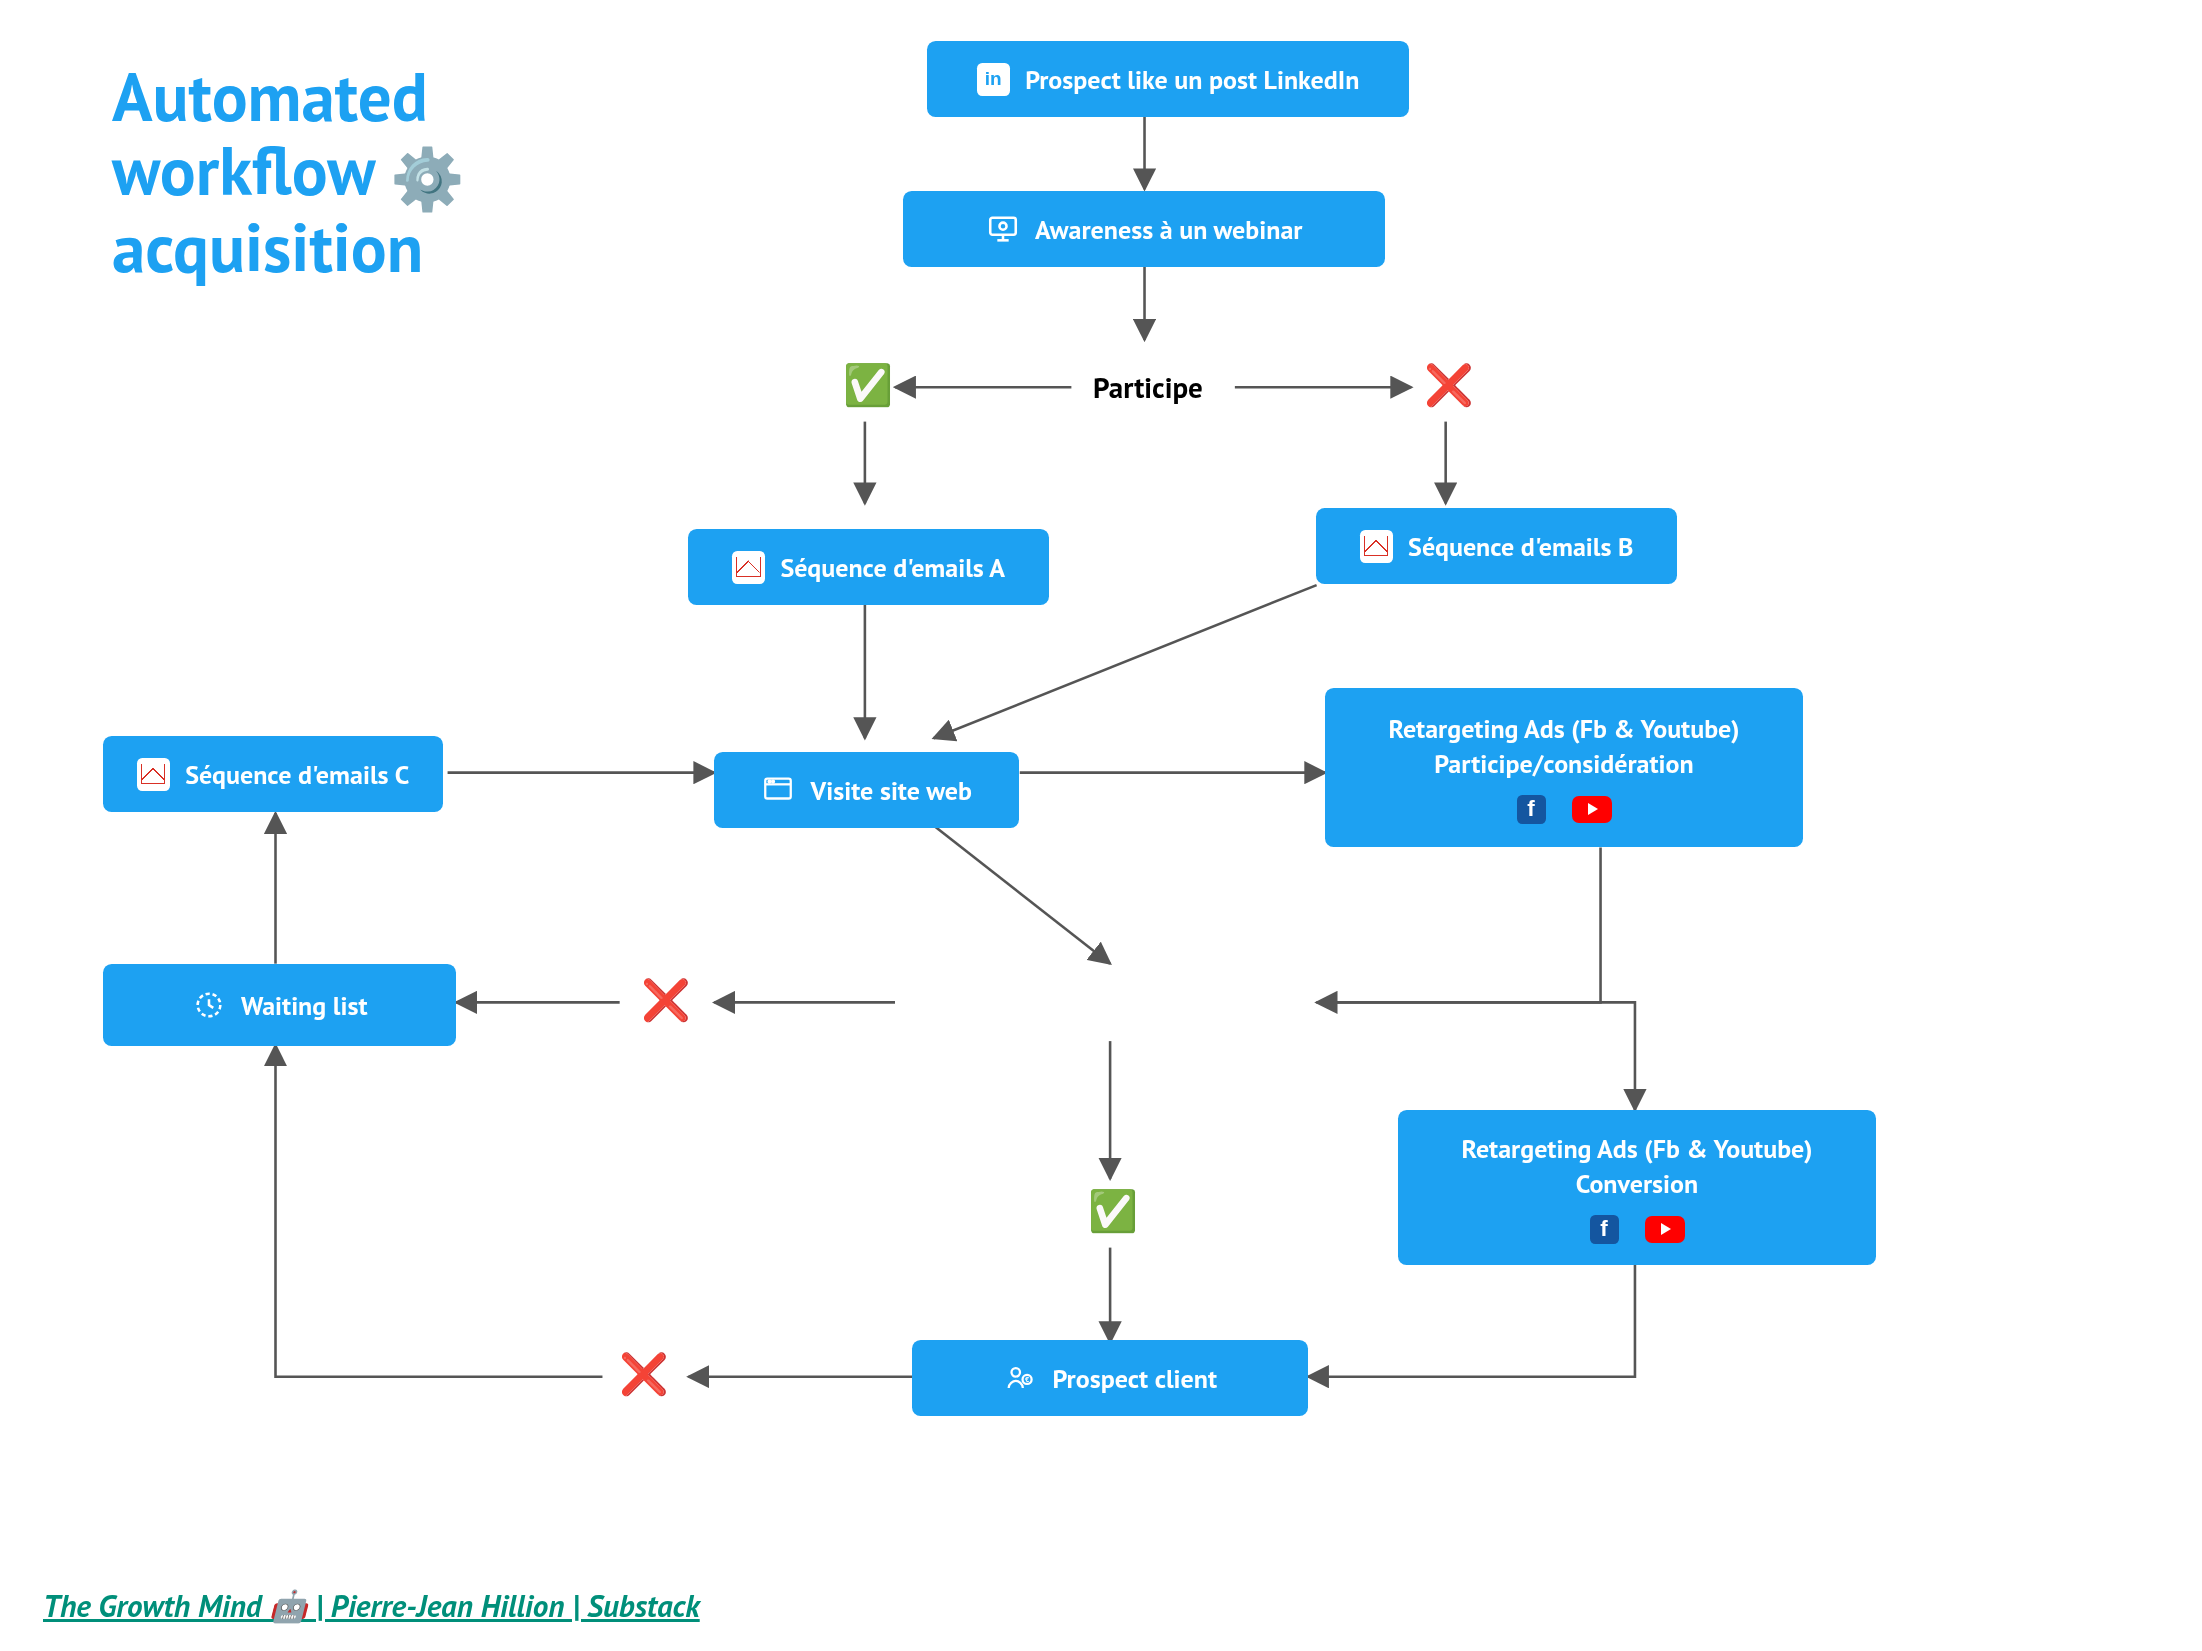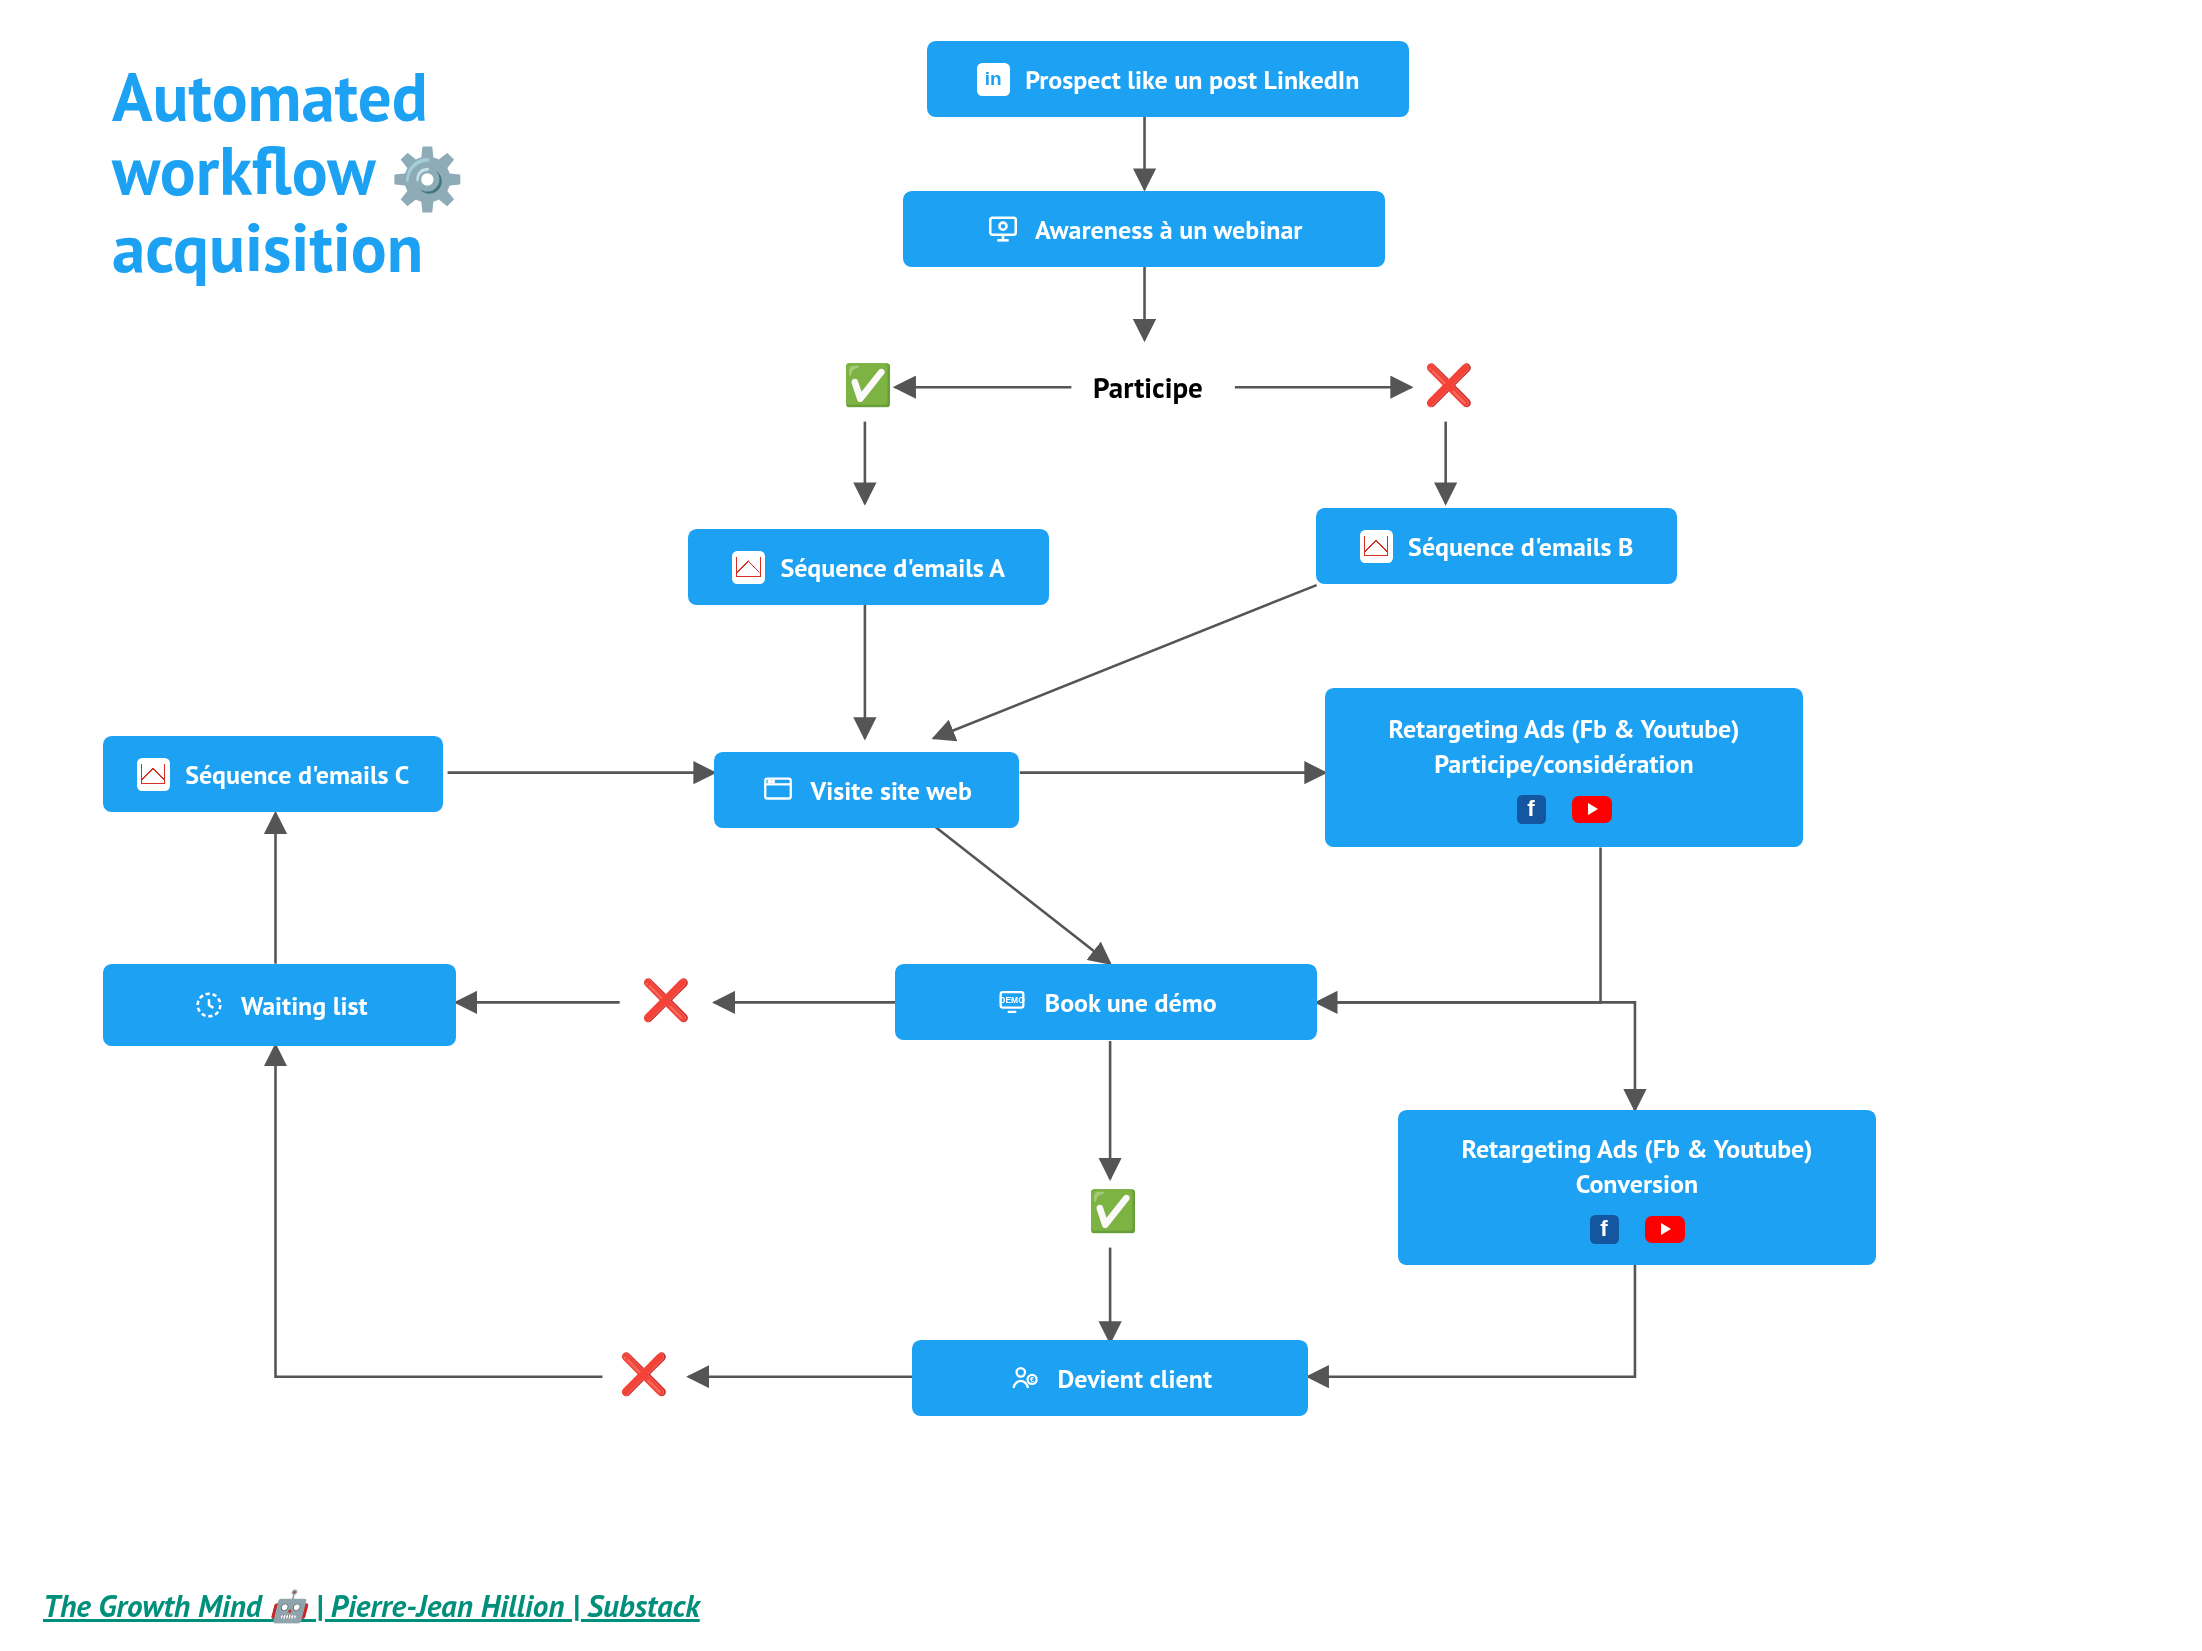--- a/index.html
+++ b/index.html
@@ -263,28 +263,20 @@
     <div>
       <div>Retargeting Ads (Fb &amp; Youtube)</div>
       <div>Participe/considération</div>
     </div>
     <div class="icons-row">
       <span class="fb-icon">f</span>
       <span class="yt-icon"></span>
     </div>
   </div>
 
-  <div class="node" style="left:895px; top:964px; width:422px; height:76px;">
-    <svg class="icon-outline" viewBox="0 0 24 24" fill="none" stroke="#fff" stroke-width="1.6" style="font-size:30px">
-      <rect x="4" y="5" width="16" height="11" rx="1.5"></rect>
-        <text x="12" y="13" text-anchor="middle" font-size="6" fill="#fff" stroke="none" font-family="Arial">DEMO</text>
-        <line x1="9" y1="19" x2="15" y2="19"></line>
-    </svg>
-    <span>Book une démo</span>
-  </div>
 
   <div class="emoji" style="left:641px; top:981px;">❌</div>
 
   <div class="node" style="left:103px; top:964px; width:353px; height:82px;">
     <svg class="icon-outline" viewBox="0 0 24 24" fill="none" stroke="#fff" stroke-width="1.8">
       <circle cx="12" cy="12" r="8" stroke-dasharray="3 2"></circle>
         <path d="M12 8 v4 l3 2"></path>
     </svg>
     <span>Waiting list</span>
   </div>
@@ -302,21 +294,21 @@
     </div>
   </div>
 
   <div class="node" style="left:912px; top:1340px; width:396px; height:76px;">
     <svg class="icon-outline" viewBox="0 0 24 24" fill="none" stroke="#fff" stroke-width="1.6" style="font-size:30px">
       <circle cx="9" cy="8" r="3"></circle>
         <path d="M4 19c0-3 3-5 5-5s5 2 5 5"></path>
         <circle cx="17" cy="13" r="3.2"></circle>
         <text x="17" y="15" text-anchor="middle" font-size="5" fill="#fff" stroke="none">€</text>
     </svg>
-    <span>Devient  client</span>
+    <span>Prospect  client</span>
   </div>
 
   <div class="emoji" style="left:619px; top:1355px;">❌</div>
 
   <div class="footer">The Growth Mind 🤖 | Pierre-Jean Hillion | Substack</div>
 
 </div>
 
 
 </body></html>

